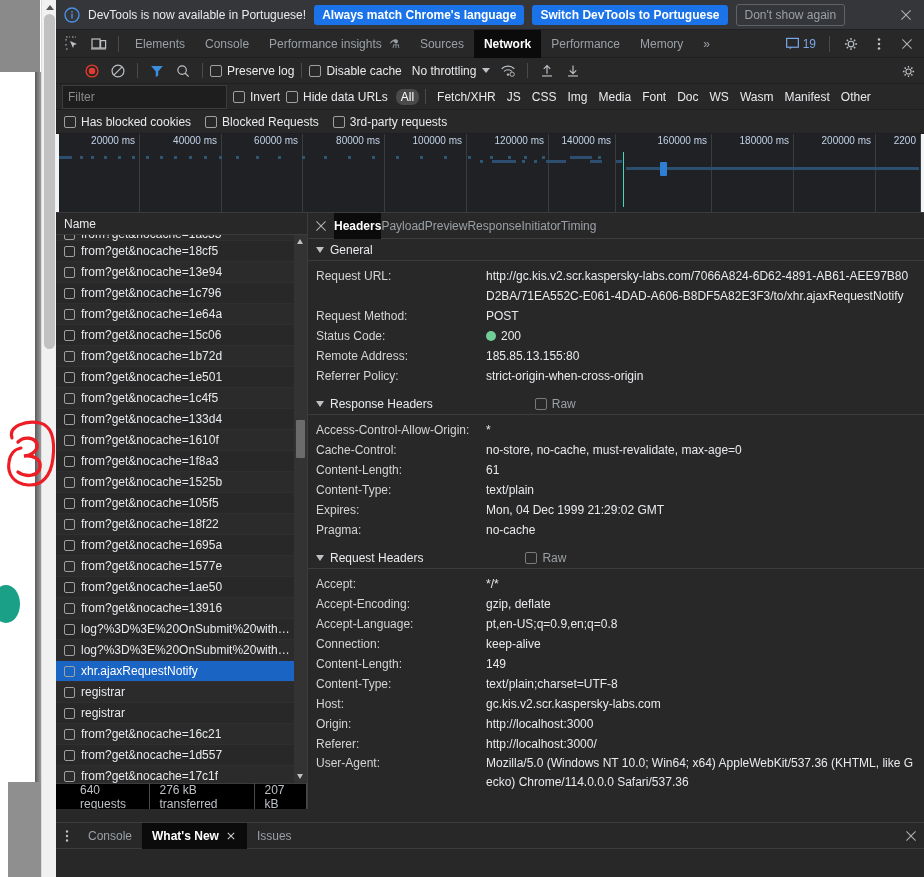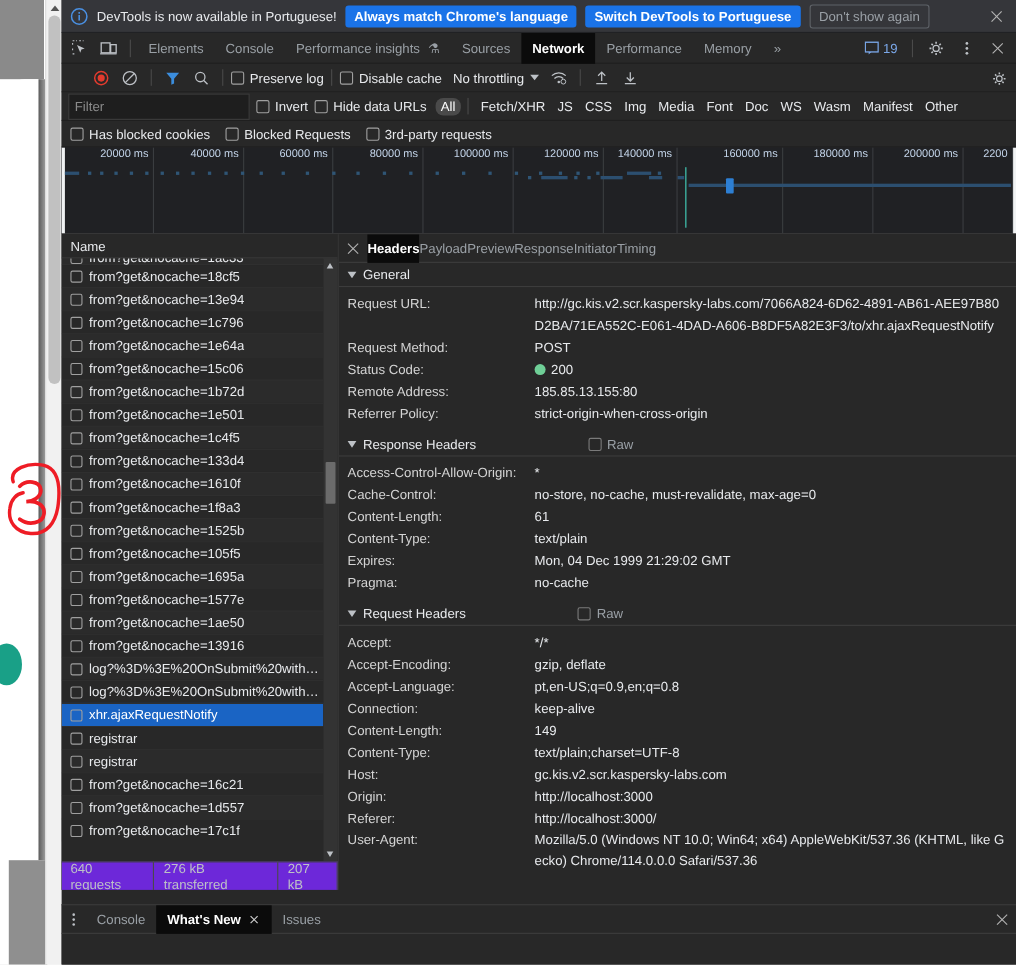--- a/index.html
+++ b/index.html
@@ -170,22 +170,22 @@
 
   .listsb {
     position: absolute; right: 0; top: 22px; width: 13px; bottom: 26px; background: #333333;
   }
   .listsb .thumb { position: absolute; left: 2px; top: 185px; width: 9px; height: 38px; background: #6b6b6b; border-radius: 1px; }
   .listsb .up { position: absolute; left: 3px; top: 4px; width: 0; height: 0; border-left: 3.5px solid transparent; border-right: 3.5px solid transparent; border-bottom: 5px solid #bdc1c6; }
   .listsb .down { position: absolute; left: 3px; bottom: 4px; width: 0; height: 0; border-left: 3.5px solid transparent; border-right: 3.5px solid transparent; border-top: 5px solid #bdc1c6; }
 
   .summary {
     position: absolute; bottom: 0; left: 0; right: 0; height: 26px;
-    background: #6d28d9; border-top: 1px solid #3c3c3c;
-    display: flex; align-items: center; gap: 0; padding-left: 8px;
+    background: #000000; border-top: 1px solid #3c3c3c;
+    display: flex; align-items: center; gap: 0; padding-left: 24px;
     font-size: 12px; color: #bdc1c6;
   }
   .summary span { padding: 0 9px; border-right: 1px solid #4a4a4a; }
   .summary span:first-child { padding-left: 0; }
   .summary span:last-child { border-right: 1px solid #4a4a4a; }
 
   
   .details { flex: 1; background: #282828; position: relative; overflow: hidden; }
   .dtabs {
     display: flex; align-items: center; height: 26px; background: #282828;
@@ -568,20 +568,24 @@
           <div class="row">
             <span class="cbox"></span>
             <span class="row-label">from?get&amp;nocache=1525b</span>
           </div>
           <div class="row">
             <span class="cbox"></span>
             <span class="row-label">from?get&amp;nocache=105f5</span>
           </div>
           <div class="row">
             <span class="cbox"></span>
+            <span class="row-label">from?get&amp;nocache=18f22</span>
+          </div>
+          <div class="row">
+            <span class="cbox"></span>
             <span class="row-label">from?get&amp;nocache=1695a</span>
           </div>
           <div class="row">
             <span class="cbox"></span>
             <span class="row-label">from?get&amp;nocache=1577e</span>
           </div>
           <div class="row">
             <span class="cbox"></span>
             <span class="row-label">from?get&amp;nocache=1ae50</span>
           </div>

